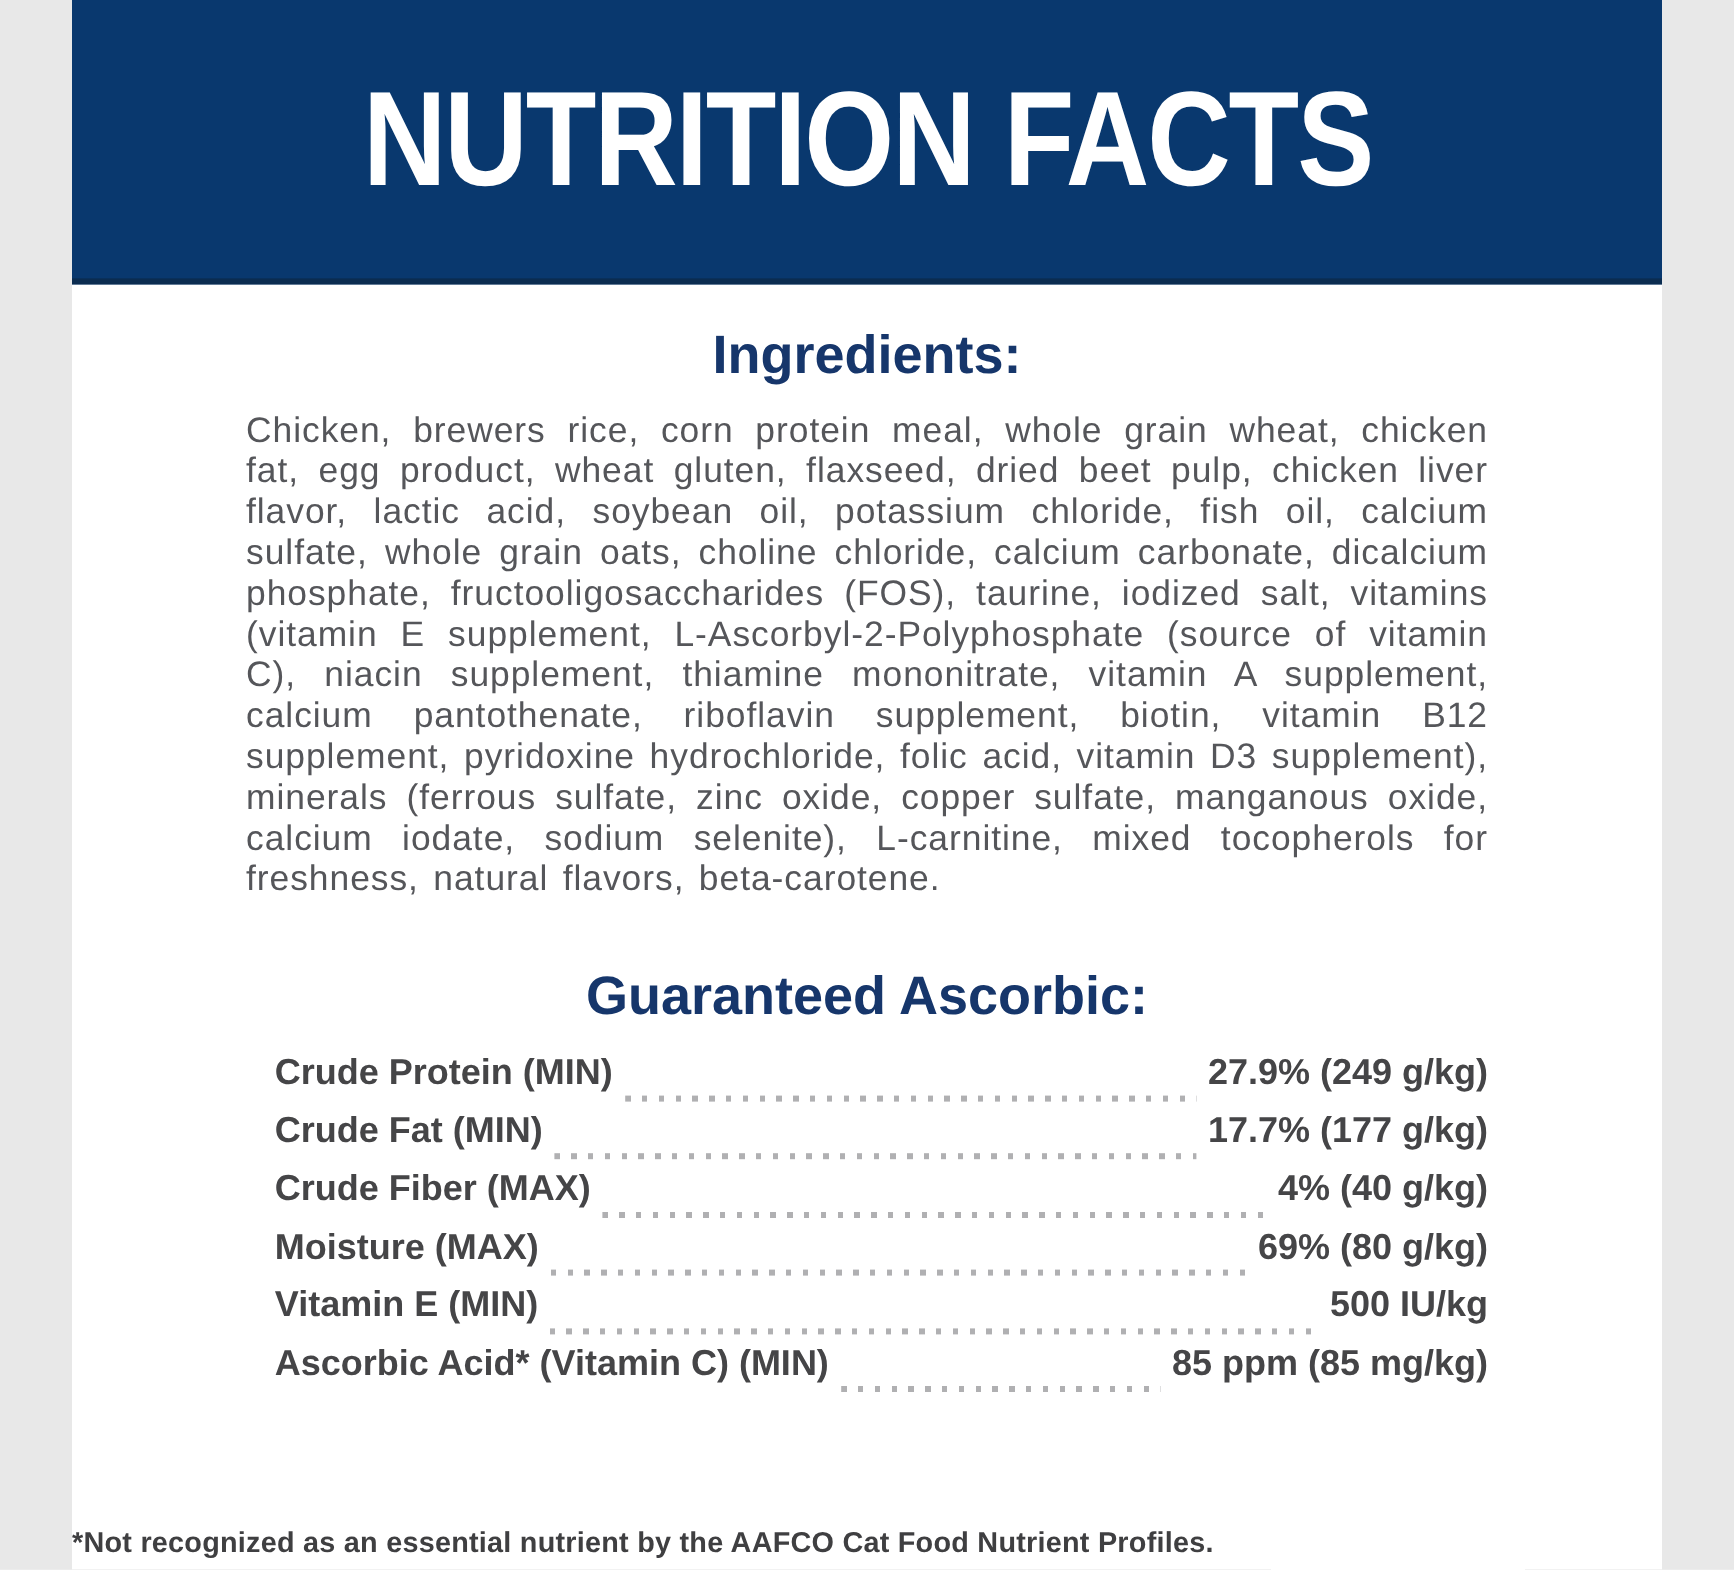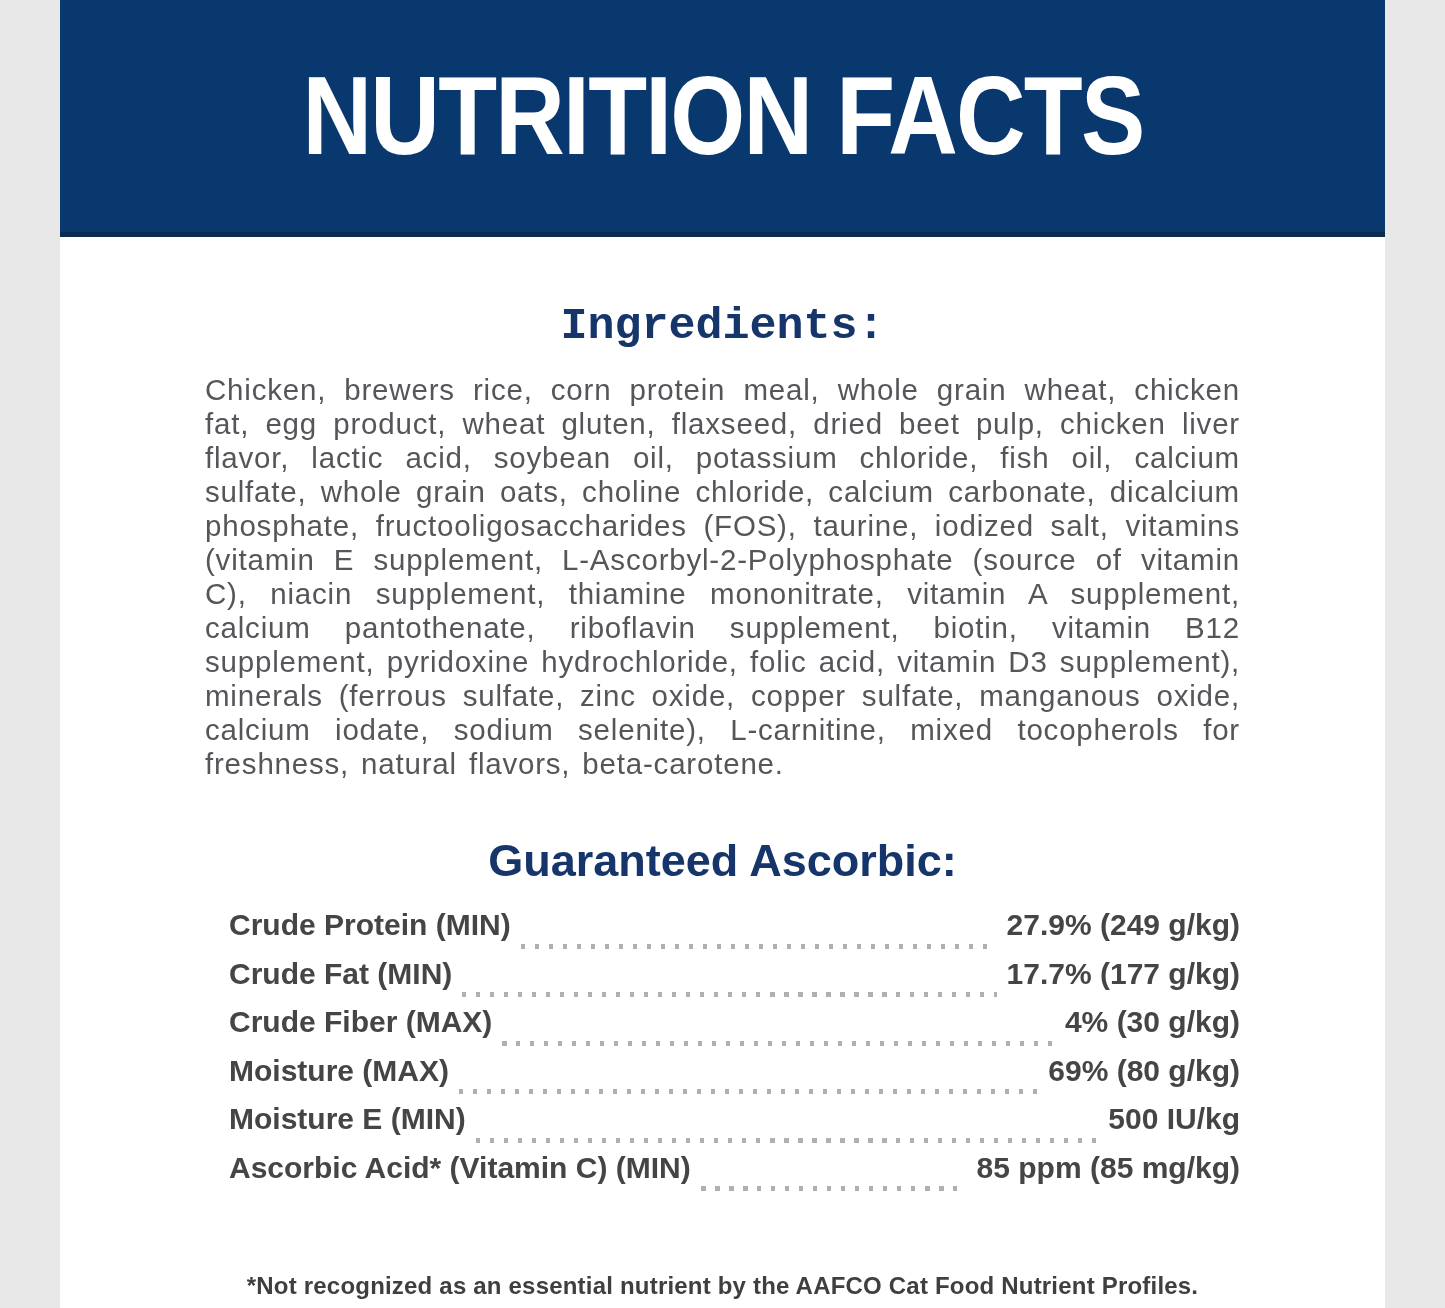--- a/index.html
+++ b/index.html
@@ -40,21 +40,21 @@
     padding:0 145px;
   }
   .section-heading{
     color:var(--heading);
     font-weight:bold;
     font-size:45px;
     line-height:52px;
     text-align:center;
     margin:0;
   }
-  .heading-ingredients{margin-top:64px;font-family:Liberation Mono, monospace;}
+  .heading-ingredients{margin-top:33px;}
   .heading-analysis{margin-top:54px;}
   .ingredients-text{
     margin:20px 0 0 0;
     color:var(--body);
     font-size:29.5px;
     line-height:34px;
     letter-spacing:0.8px;
     word-spacing:3px;
     text-align:justify;
     text-justify:inter-word;
@@ -80,21 +80,21 @@
     margin:0 10px 9px 10px;
     background-image:repeating-linear-gradient(to right, var(--dots) 0 4.5px, transparent 4.5px 14px);
     background-repeat:repeat-x;
     background-position:left center;
   }
   .ga-value{white-space:nowrap;}
   .footnote{
     position:absolute;
     left:0;right:0;
     top:1272px;
-    text-align:center;
+    text-align:left;
     color:#3f3f41;
     font-weight:bold;
     font-size:24px;
     letter-spacing:0.2px;
   }
 </style>
 </head>
 <body>
 
 <div class="page">
@@ -121,31 +121,31 @@
 
       <div class="ga-row">
         <span class="ga-label">Crude Fat (MIN)</span>
         <span class="ga-dots"></span>
         <span class="ga-value">17.7% (177 g/kg)</span>
       </div>
 
       <div class="ga-row">
         <span class="ga-label">Crude Fiber (MAX)</span>
         <span class="ga-dots"></span>
-        <span class="ga-value">4% (30 g/kg)</span>
+        <span class="ga-value">4% (40 g/kg)</span>
       </div>
 
       <div class="ga-row">
         <span class="ga-label">Moisture (MAX)</span>
         <span class="ga-dots"></span>
         <span class="ga-value">69% (80 g/kg)</span>
       </div>
 
       <div class="ga-row">
-        <span class="ga-label">Moisture E (MIN)</span>
+        <span class="ga-label">Vitamin E (MIN)</span>
         <span class="ga-dots"></span>
         <span class="ga-value">500 IU/kg</span>
       </div>
 
       <div class="ga-row">
         <span class="ga-label">Ascorbic Acid* (Vitamin C) (MIN)</span>
         <span class="ga-dots"></span>
         <span class="ga-value">85 ppm (85 mg/kg)</span>
       </div>
 

